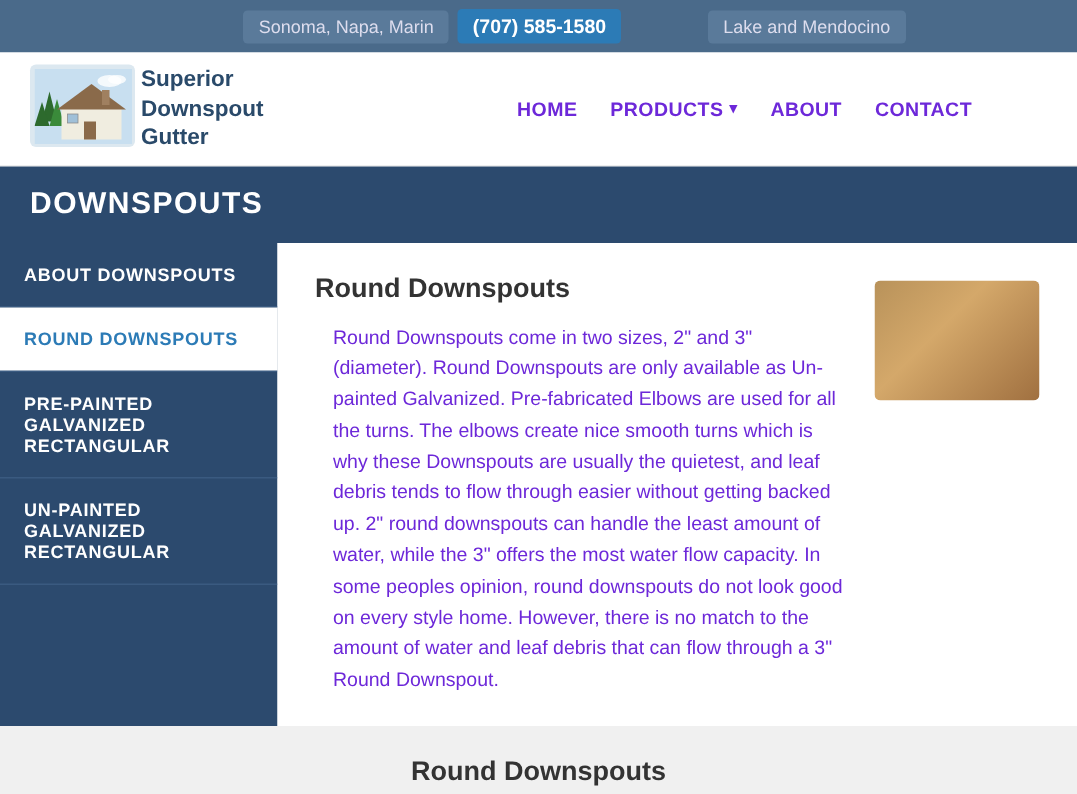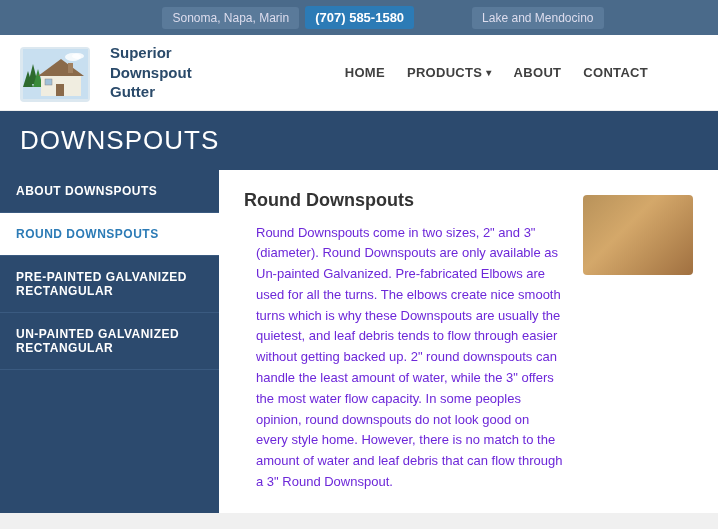--- a/index.html
+++ b/index.html
@@ -42,22 +42,22 @@
     
     .header {
       display: flex;
       align-items: center;
       padding: 8px 20px;
       background: #fff;
       border-bottom: 1px solid #eee;
     }
     .logo-area {
       display: flex;
-      align-items: flex-end;
-      gap: 20px;
+      align-items: flex-start;
+      gap: 4px;
       min-width: 180px;
     }
     .logo-img {
       width: 70px;
       height: 55px;
       background: #dce8f0;
       border-radius: 4px;
       display: flex;
       align-items: center;
       justify-content: center;
@@ -73,53 +73,53 @@
     nav {
       display: flex;
       align-items: center;
       gap: 2px;
       flex: 1;
       justify-content: flex-end;
       margin-right: 40px;
     }
     nav a {
       text-decoration: none;
-      color: #404040;
+      color: #6d28d9;
       padding: 6px 10px;
       font-size: 13px;
       font-weight: 600;
       letter-spacing: 0.3px;
     }
     nav .has-dropdown {
       display: flex;
       align-items: center;
       gap: 2px;
     }
 
     
     .page-title-bar {
       background: #2c4a6e;
       padding: 14px 20px;
     }
     .page-title-bar h1 {
       color: #fff;
-      font-size: 26px;
-      font-weight: normal;
+      font-size: 20px;
+      font-weight: bold;
       letter-spacing: 1px;
     }
 
     
     .content-area {
       display: flex;
       min-height: 220px;
     }
 
     
     .sidebar {
-      width: 219px;
+      width: 185px;
       flex-shrink: 0;
       background: #2c4a6e;
     }
     .sidebar-item {
       padding: 14px 16px;
       color: #fff;
       font-size: 12px;
       font-weight: bold;
       letter-spacing: 0.5px;
       cursor: pointer;

